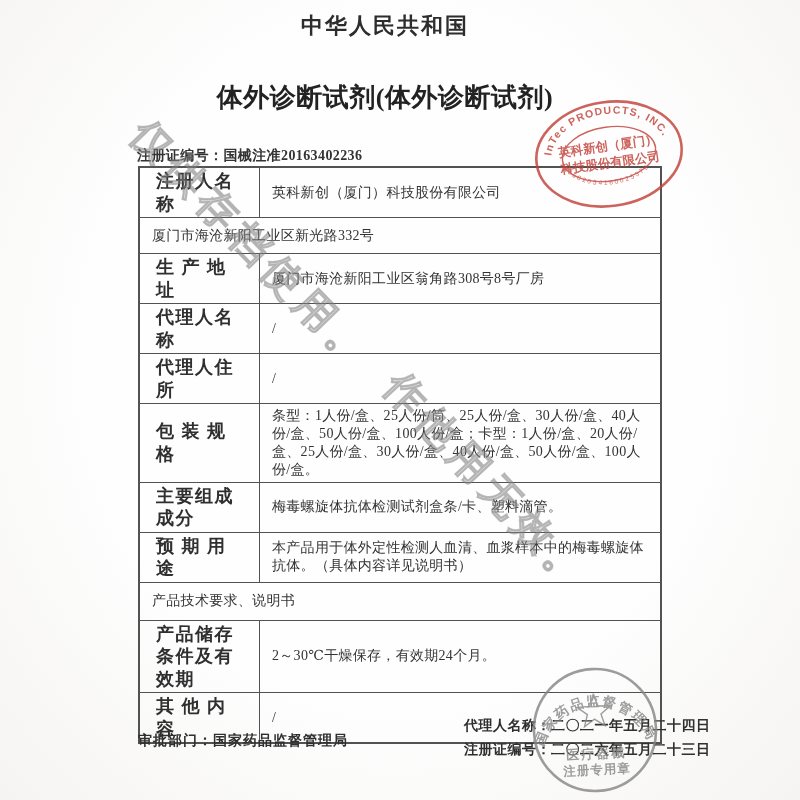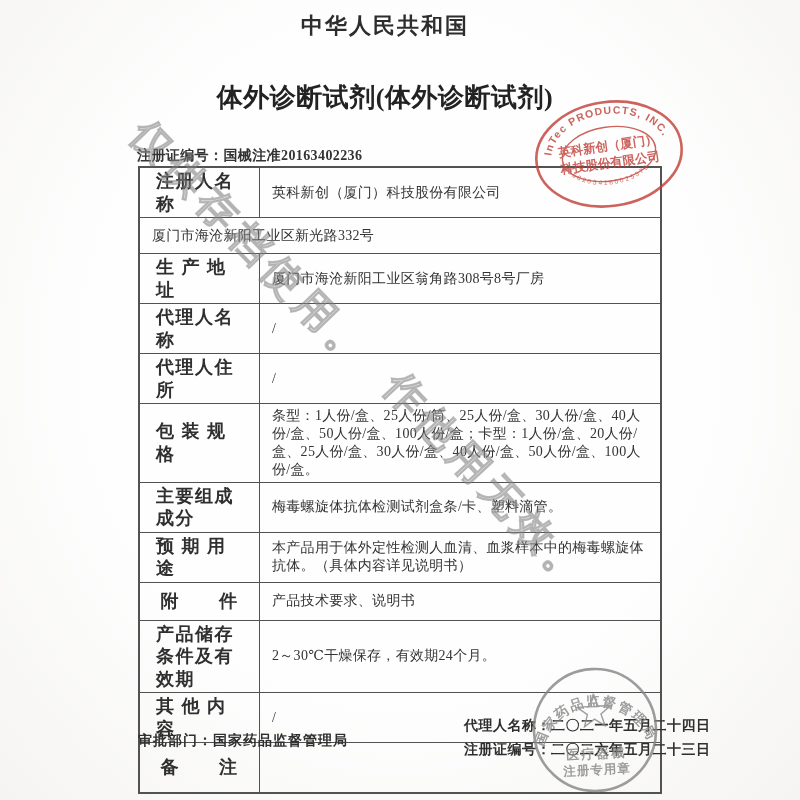--- a/index.html
+++ b/index.html
@@ -97,34 +97,29 @@
     </div>
     <div class="trow h42">
       <div class="tlabel">主要组成成分</div>
       <div class="tvalue">梅毒螺旋体抗体检测试剂盒条/卡、塑料滴管。</div>
     </div>
     <div class="trow h43">
       <div class="tlabel">预 期 用 途</div>
       <div class="tvalue">本产品用于体外定性检测人血清、血浆样本中的梅毒螺旋体抗体。（具体内容详见说明书）</div>
     </div>
     <div class="trow h38">
-      <div class="tlabel">附　　件</div>
       <div class="tvalue">产品技术要求、说明书</div>
     </div>
     <div class="trow h47">
       <div class="tlabel">产品储存条件及有效期</div>
       <div class="tvalue">2～30℃干燥保存，有效期24个月。</div>
     </div>
     <div class="trow h38">
       <div class="tlabel">其 他 内 容</div>
       <div class="tvalue">/</div>
-    </div>
-    <div class="trow h50">
-      <div class="tlabel">备　　注</div>
-      <div class="tvalue"></div>
     </div>
   </div>
 
   <div class="footer-dept"><span>审批部门：</span><span>国家药品监督管理局</span></div>
   <div class="approval-date"><span>代理人名称：</span><span>二〇二一年五月二十四日</span></div>
   <div class="valid-until"><span>注册证编号：</span><span>二〇二六年五月二十三日</span></div>
 
   <svg class="stamp stamp-company" width="156" height="120" viewBox="0 0 156 120">
     <g transform="rotate(-8 78 58)" opacity="0.82">
       <ellipse cx="78" cy="58" rx="73" ry="52" fill="none" stroke="#c2423a" stroke-width="2.6"></ellipse>

